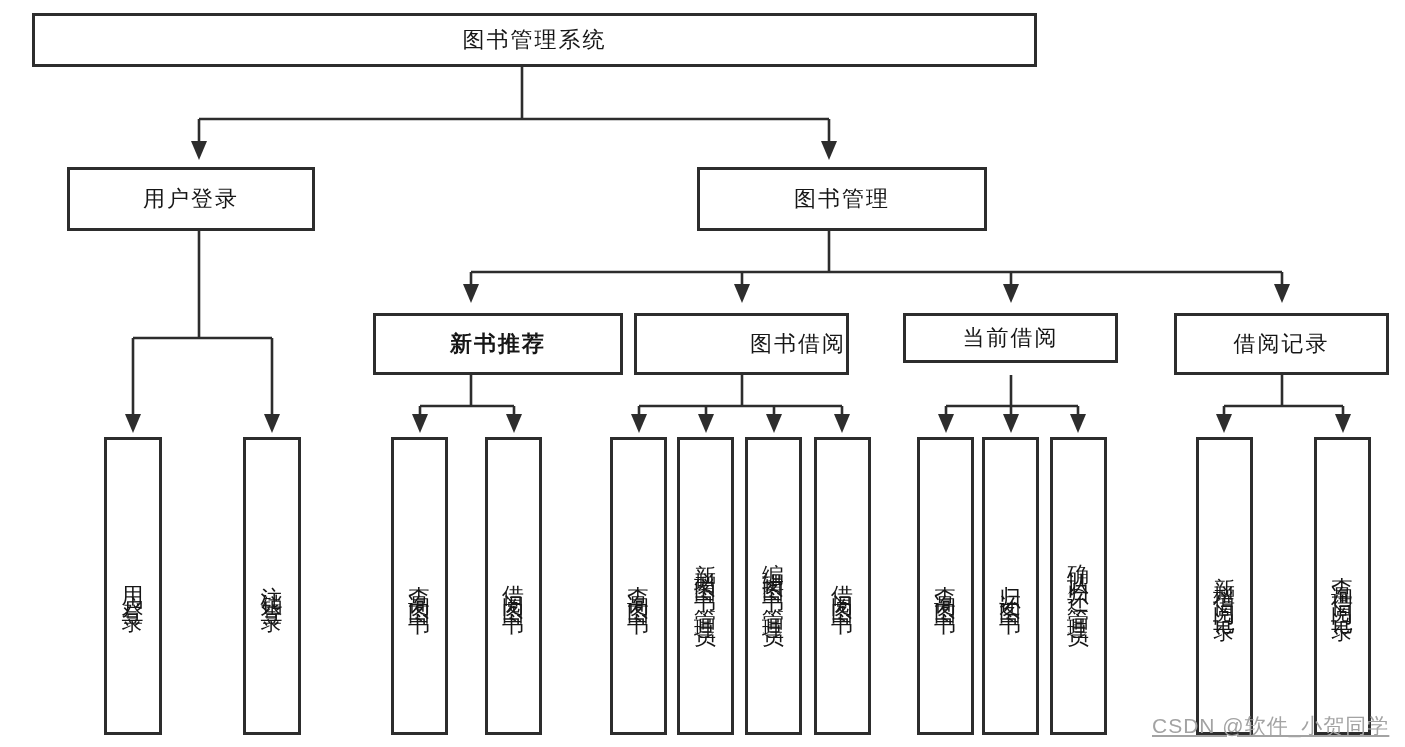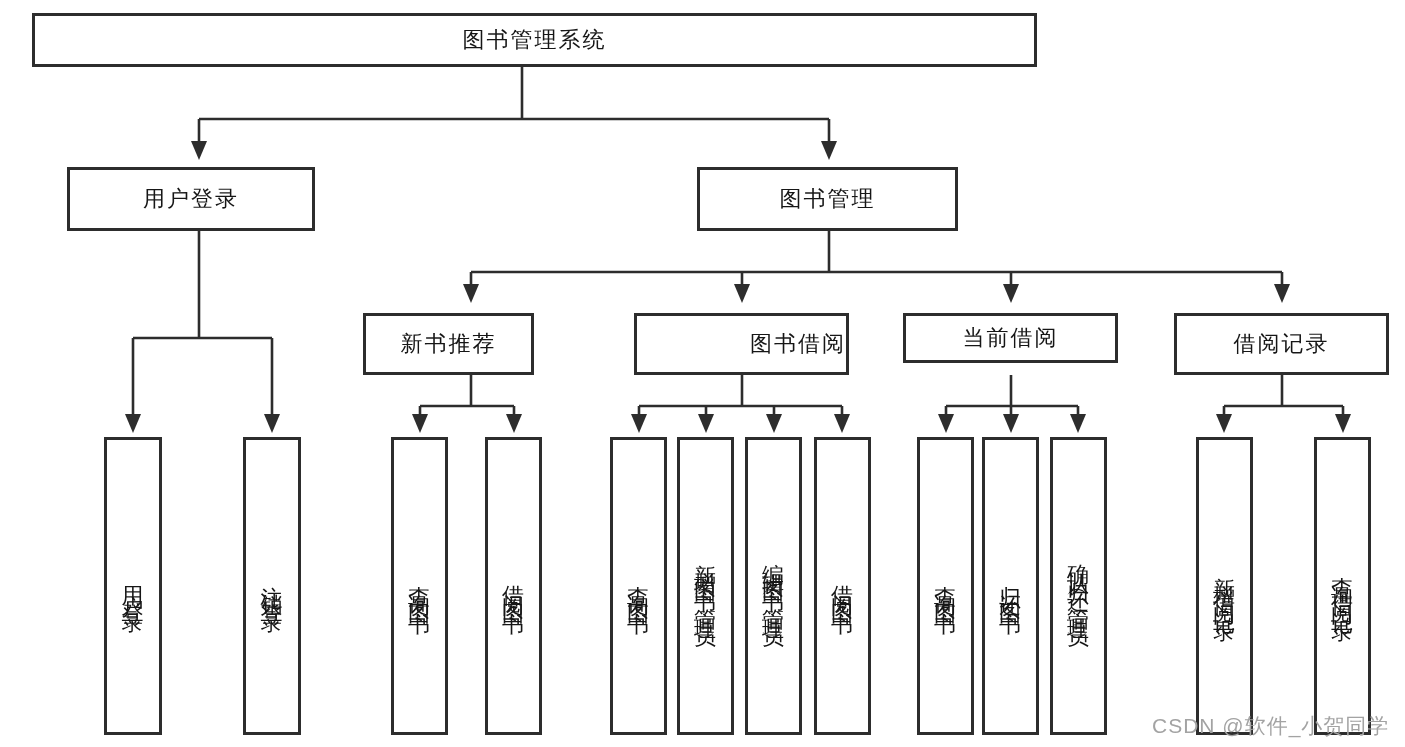--- a/index.html
+++ b/index.html
@@ -36,22 +36,22 @@
     writing-mode:vertical-rl;
     text-orientation:mixed;
     font-size:22px;
     letter-spacing:9px;
     line-height:1.05;
     white-space:nowrap;
   }
   
   .n-root   {left:20px;  top:13px;  width:1005px; height:54px;margin-left:12px;}
   .n-login  {left:67px;  top:167px; width:248px;  height:64px;}
-  .n-mgmt   {left:697px; top:167px; width:261px;  height:64px;}
-  .n-newbook{left:363px; top:313px; width:171px;  height:62px;}
+  .n-mgmt   {left:697px; top:167px; width:290px;  height:64px;}
+  .n-newbook{left:373px; top:313px; width:250px;  height:62px;font-weight:bold;}
   .n-borrow {left:634px; top:313px; width:215px;  height:62px;justify-content:flex-end;}
   .n-current{left:903px; top:313px; width:215px;  height:50px;}
   .n-records{left:1174px;top:313px; width:215px;  height:62px;}
   
   .l-1a{left:104px; width:58px;}
   .l-1b{left:243px; width:58px;}
   .l-2a{left:391px; width:57px;}
   .l-2b{left:485px; width:57px;}
   .l-3a{left:610px; width:57px;}
   .l-3b{left:677px; width:57px;}
@@ -63,20 +63,21 @@
   .l-5a{left:1196px;width:57px;}
   .l-5b{left:1314px;width:57px;}
   .watermark{
     position:absolute;
     left:1152px;top:712px;
     font-size:21px;
     color:#a3a3a3;
     letter-spacing:1px;
     white-space:nowrap;
     z-index:5;
+    text-decoration:underline;
   }
 </style>
 </head>
 <body>
 
 <div class="stage">
 
   <svg class="connectors" width="1405" height="747" viewBox="0 0 1405 747">
     <g stroke="#2d2d2d" stroke-width="2.6" fill="none">
 

